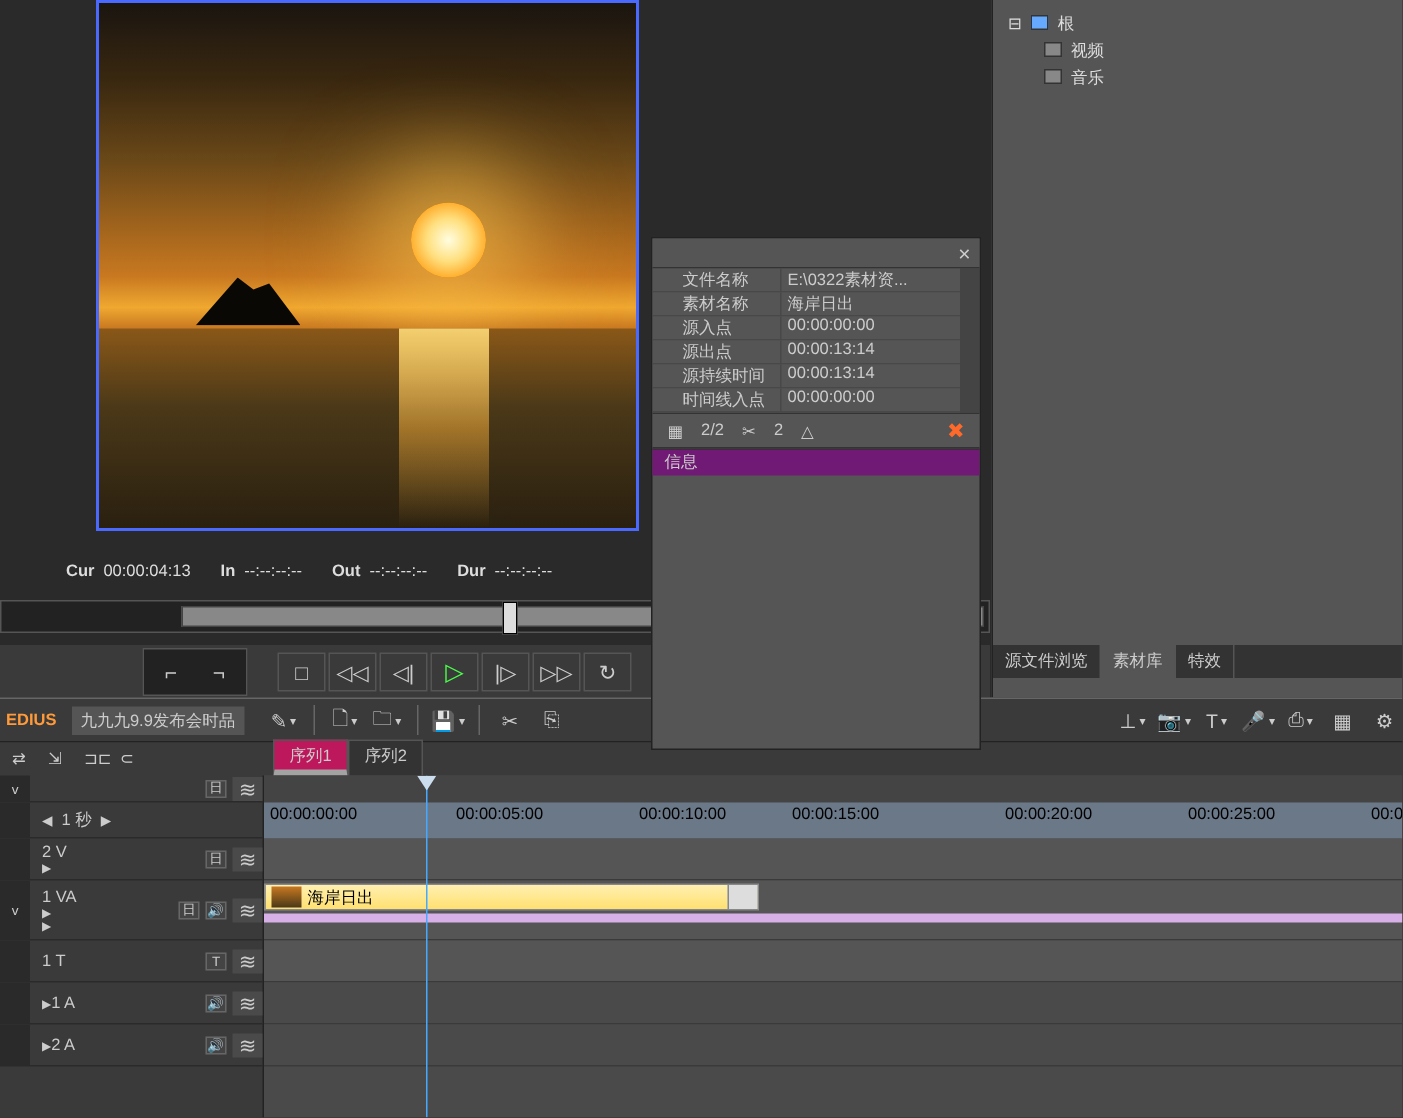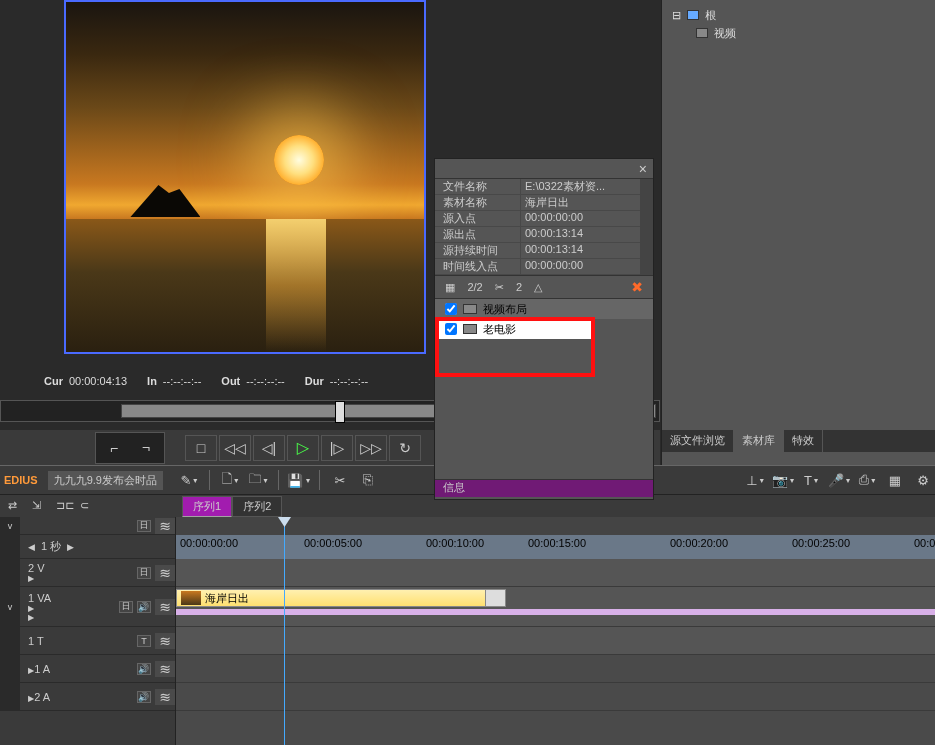--- a/index.html
+++ b/index.html
@@ -21,21 +21,21 @@
 .tbtn { width:32px; height:26px; background:#3a3a3a; border:1px solid #555; display:flex; align-items:center; justify-content:center; color:#ccc; cursor:pointer; font-size:14px; }
 .tbtn-group { display:flex; background:#222; border:1px solid #555; margin-right:18px; padding:2px; }
 .tbtn-group .tbtn { border:none; background:#222; }
 .play { color:#4aff4a; font-size:16px; }
 
 .info-panel { position:absolute; left:434px; top:158px; width:220px; height:342px; background:#555; border:1px solid #222; z-index:20; }
 .info-header { height:20px; background:#555; display:flex; justify-content:flex-end; align-items:center; padding-right:6px; border-bottom:1px solid #333; }
 .close-x { color:#ccc; font-size:14px; cursor:pointer; }
 .info-table { width:100%; }
 .info-row { display:flex; height:16px; background:#555; border-bottom:1px solid #484848; }
-.info-key { width:86px; padding-left:8px; color:#ccc; border-right:1px solid #484848; }
+.info-key { width:86px; padding-left:20px; color:#ccc; border-right:1px solid #484848; }
 .info-val { flex:1; padding-left:4px; color:#ccc; overflow:hidden; white-space:nowrap; }
 .info-scroll { width:14px; background:#444; }
 .info-toolbar { height:24px; background:#555; display:flex; align-items:center; gap:12px; padding-left:10px; border-top:1px solid #333; border-bottom:1px solid #333; }
 .info-toolbar .cnt { color:#ccc; }
 .info-toolbar .del { color:#ff6a2a; font-size:14px; margin-left:auto; margin-right:10px; }
 .fx-list { background:#555; position:relative; height:180px; }
 .fx-row { height:20px; display:flex; align-items:center; gap:6px; padding-left:10px; color:#000; }
 .fx-row.r1 { background:#666; }
 .fx-row.r2 { background:#fff; width:160px; margin-left:0; padding-left:10px; }
 .fx-row input[type=checkbox]{ width:12px; height:12px; }
@@ -57,21 +57,21 @@
 .seq-name { background:#555; padding:2px 6px; color:#ccc; margin-right:10px;text-align:right; }
 .mtbtn { width:24px; height:22px; display:flex; align-items:center; justify-content:center; color:#ccc; cursor:pointer; font-size:13px; }
 .mtbtn .dd { font-size:8px; margin-left:2px; }
 .sep { width:1px; height:20px; background:#666; margin:0 4px; }
 
 .mode-row { position:absolute; left:0; top:495px; width:935px; height:22px; background:#3a3a3a; display:flex; align-items:center; }
 .mode-icons { display:flex; gap:6px; padding-left:8px; width:176px; }
 .mode-ic { width:18px; height:14px; color:#ccc; }
 .seq-tabs { display:flex; margin-left:6px; }
 .stab { padding:2px 10px; background:#333; color:#ccc; border:1px solid #555; cursor:pointer; font-size:11px; }
-.stab.active { background:#a21caf; border-bottom:1px solid #a3a3a3; }
+.stab.active { background:#be185d; border-bottom:7px solid #a3a3a3; }
 
 .timeline-area { position:absolute; left:0; top:517px; width:935px; height:228px; background:#3a3a3a; display:flex; }
 .track-headers { width:176px; background:#3a3a3a; border-right:1px solid #222; }
 .th-row { height:28px; border-bottom:1px solid #2a2a2a; display:flex; align-items:center; color:#ccc; position:relative; }
 .th-row.tall { height:40px; }
 .th-v { width:20px; text-align:center; background:#2a2a2a; height:100%; display:flex; align-items:center; justify-content:center; font-size:9px; }
 .th-name { flex:1; padding-left:8px; }
 .th-icons { display:flex; gap:4px; padding-right:4px; }
 .th-ic { width:14px; height:12px; background:#444; border:1px solid #666; font-size:9px; display:flex; align-items:center; justify-content:center; }
 .expand-col { width:20px; background:#4a4a4a; display:flex; align-items:center; justify-content:center; font-size:14px; color:#ccc; }
@@ -165,48 +165,39 @@
     <div class="info-scroll"></div>
   </div>
   <div class="info-toolbar">
     <span>▦</span>
     <span class="cnt">2/2</span>
     <span>✂</span>
     <span class="cnt">2</span>
     <span>△</span>
     <span class="del">✖</span>
   </div>
-  <div class="fx-list">
-    <div class="fx-row r1">
-      <input type="checkbox" checked="" style="">
-      <span class="fx-icon"></span>
-      <span>视频布局</span>
-    </div>
-    <div class="fx-row r2">
-      <input type="checkbox" checked="" style="">
-      <span class="fx-icon"></span>
-      <span>老电影</span>
-    </div>
-    <div class="red-box"></div>
-  </div>
   <div class="info-footer">
     <span>信息</span>
   </div>
 </div>
 
 <div class="right-panel">
   <div class="tree">
     <div class="tree-row">
         <span>⊟</span>
         <span class="tree-ic folder"></span>
         <span>根</span>
       </div>
     <div class="tree-row" style="padding-left:24px;">
         <span class="tree-ic"></span>
         <span>视频</span>
+      </div>
+    <div class="tree-row" style="padding-left:24px;">
+        <span class="tree-ic"></span>
+        <span>音乐</span>
       </div>
   </div>
   <div class="right-tabs">
     <div class="rtab">源文件浏览</div>
     <div class="rtab active">素材库</div>
     <div class="rtab">特效</div>
   </div>
 </div>
 
 <div class="main-toolbar">

